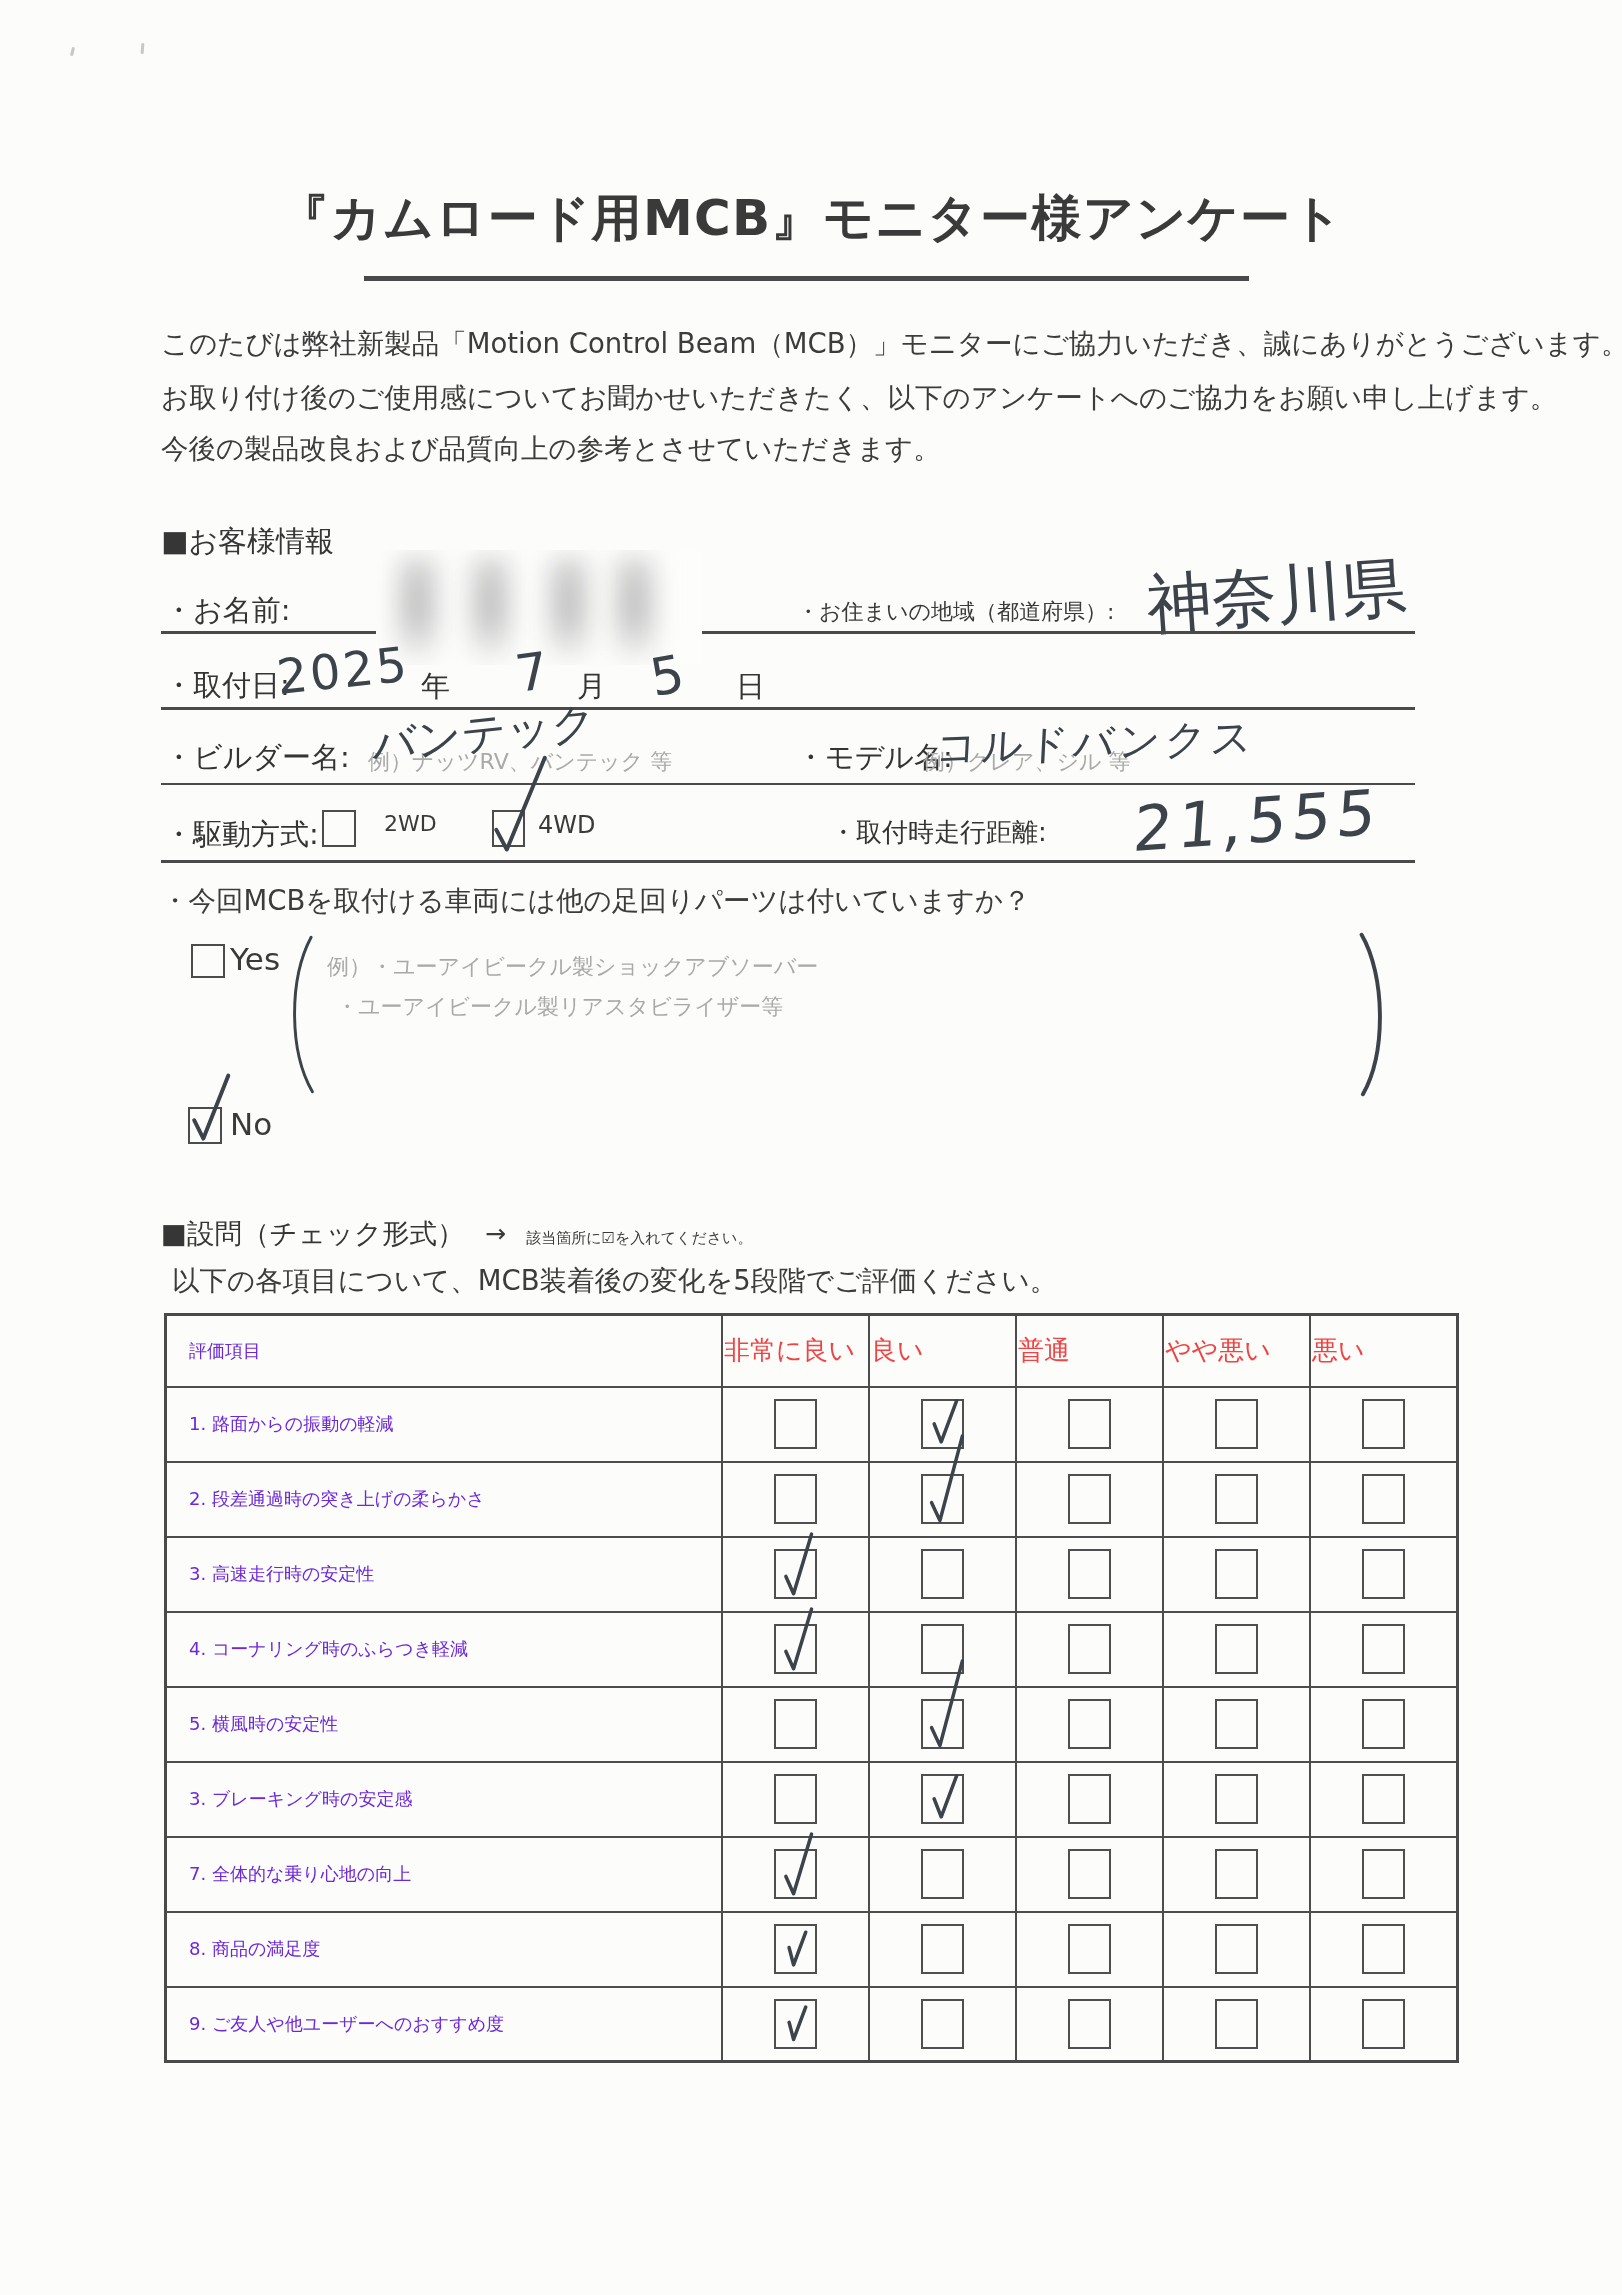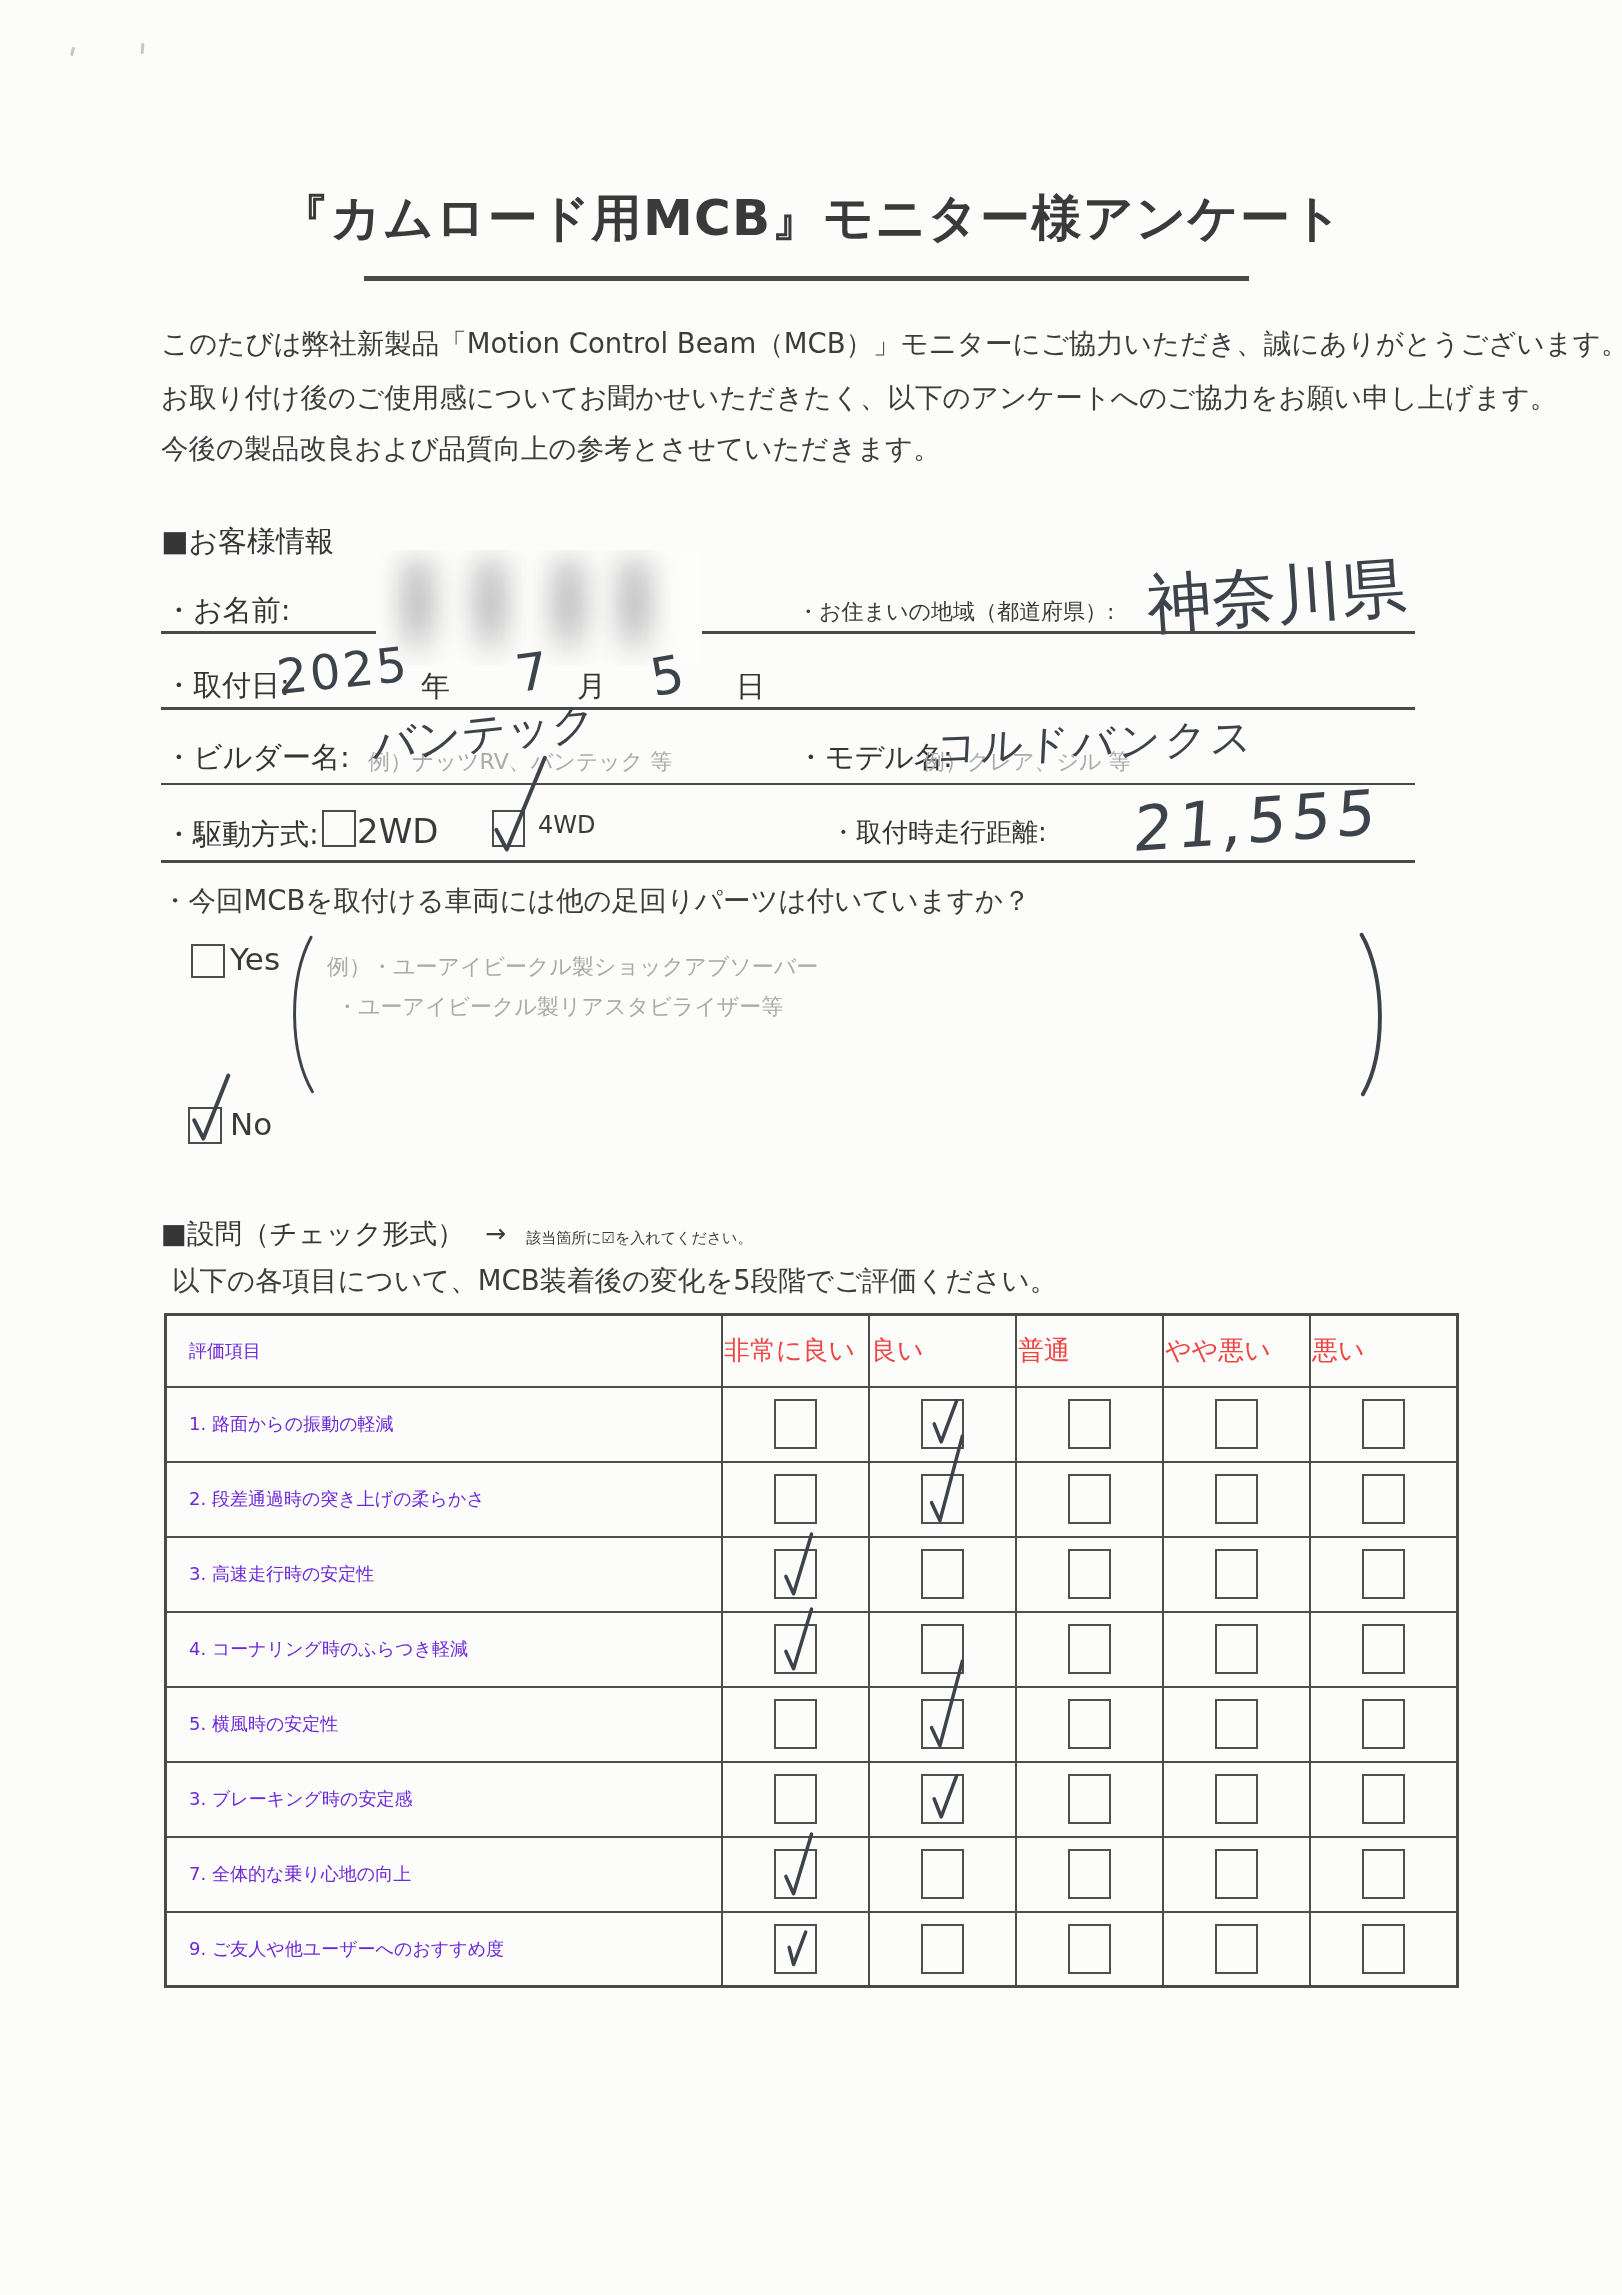--- a/index.html
+++ b/index.html
@@ -94,21 +94,21 @@
   <div class="abs lbl" style="left:164px; top:738px;">・ビルダー名:</div>
   <div class="abs placeholder" style="left:368px; top:747px;">例）ナッツRV、バンテック 等</div>
   <div class="abs hw" style="left:373px; top:716px; font-size:44px; transform:rotate(-6deg) skewX(-4deg);">バンテック</div>
   <div class="abs lbl" style="left:796px; top:738px;">・モデル名:</div>
   <div class="abs placeholder" style="left:923px; top:747px;">例）クレア、ジル 等</div>
   <div class="abs hw" style="left:934px; top:721px; font-size:41px; transform:rotate(-2deg) skewX(-5deg); letter-spacing:3.9px;">コルドバンクス</div>
   <div class="rule" style="left:161px; top:783px; width:1254px; height:2px;"></div>
 
   <div class="abs lbl" style="left:164px; top:815px;">・駆動方式:</div>
   <div class="cb" style="left:322px; top:810px; width:30px; height:33px;"></div>
-  <div class="abs latin" style="left:357px; top:811px; font-size:34px;">2WD</div>
+  <div class="abs latin" style="left:384px; top:811px; font-size:22px;">2WD</div>
   <div class="cb" style="left:492px; top:810px; width:29px; height:33px;"></div>
   <svg id="check-4wd" class="stroke" style="left:478px; top:746px; width:131px; height:131px;" viewBox="0 0 200 200">
     <polyline points="28,128 44,158 102,18" stroke-width="6"></polyline>
   </svg>
   <div class="abs latin" style="left:538px; top:811px; font-size:24px;">4WD</div>
   <div class="abs lbl-md" style="left:830px; top:815px;">・取付時走行距離:</div>
   <div class="abs hw" style="left:1131px; top:793px; font-size:62px; transform:rotate(-4deg) skewX(-8deg); letter-spacing:5.2px;">21,555</div>
   <div class="rule" style="left:161px; top:860px; width:1254px; height:3.3px;"></div>
 
   <div class="abs body-text" style="left:161px; top:883px;">・今回MCBを取付ける車両には他の足回りパーツは付いていますか？</div>
@@ -288,20 +288,41 @@
             <div class="cbx"></div>
           </td>
           <td class="rating-cell">
             <div class="cbx"></div>
           </td>
           <td class="rating-cell">
             <div class="cbx"></div>
           </td>
         </tr>
         <tr>
+          <td class="item-cell">8. 商品の満足度</td>
+          <td class="rating-cell">
+            <div class="cbx"></div>
+            <svg class="check" viewBox="0 0 218 114">
+              <polyline points="99,54 106,81 125,30"></polyline>
+            </svg>
+          </td>
+          <td class="rating-cell">
+            <div class="cbx"></div>
+          </td>
+          <td class="rating-cell">
+            <div class="cbx"></div>
+          </td>
+          <td class="rating-cell">
+            <div class="cbx"></div>
+          </td>
+          <td class="rating-cell">
+            <div class="cbx"></div>
+          </td>
+        </tr>
+        <tr>
           <td class="item-cell">9. ご友人や他ユーザーへのおすすめ度</td>
           <td class="rating-cell">
             <div class="cbx"></div>
             <svg class="check" viewBox="0 0 218 114">
               <polyline points="99,54 106,81 125,30"></polyline>
             </svg>
           </td>
           <td class="rating-cell">
             <div class="cbx"></div>
           </td>

